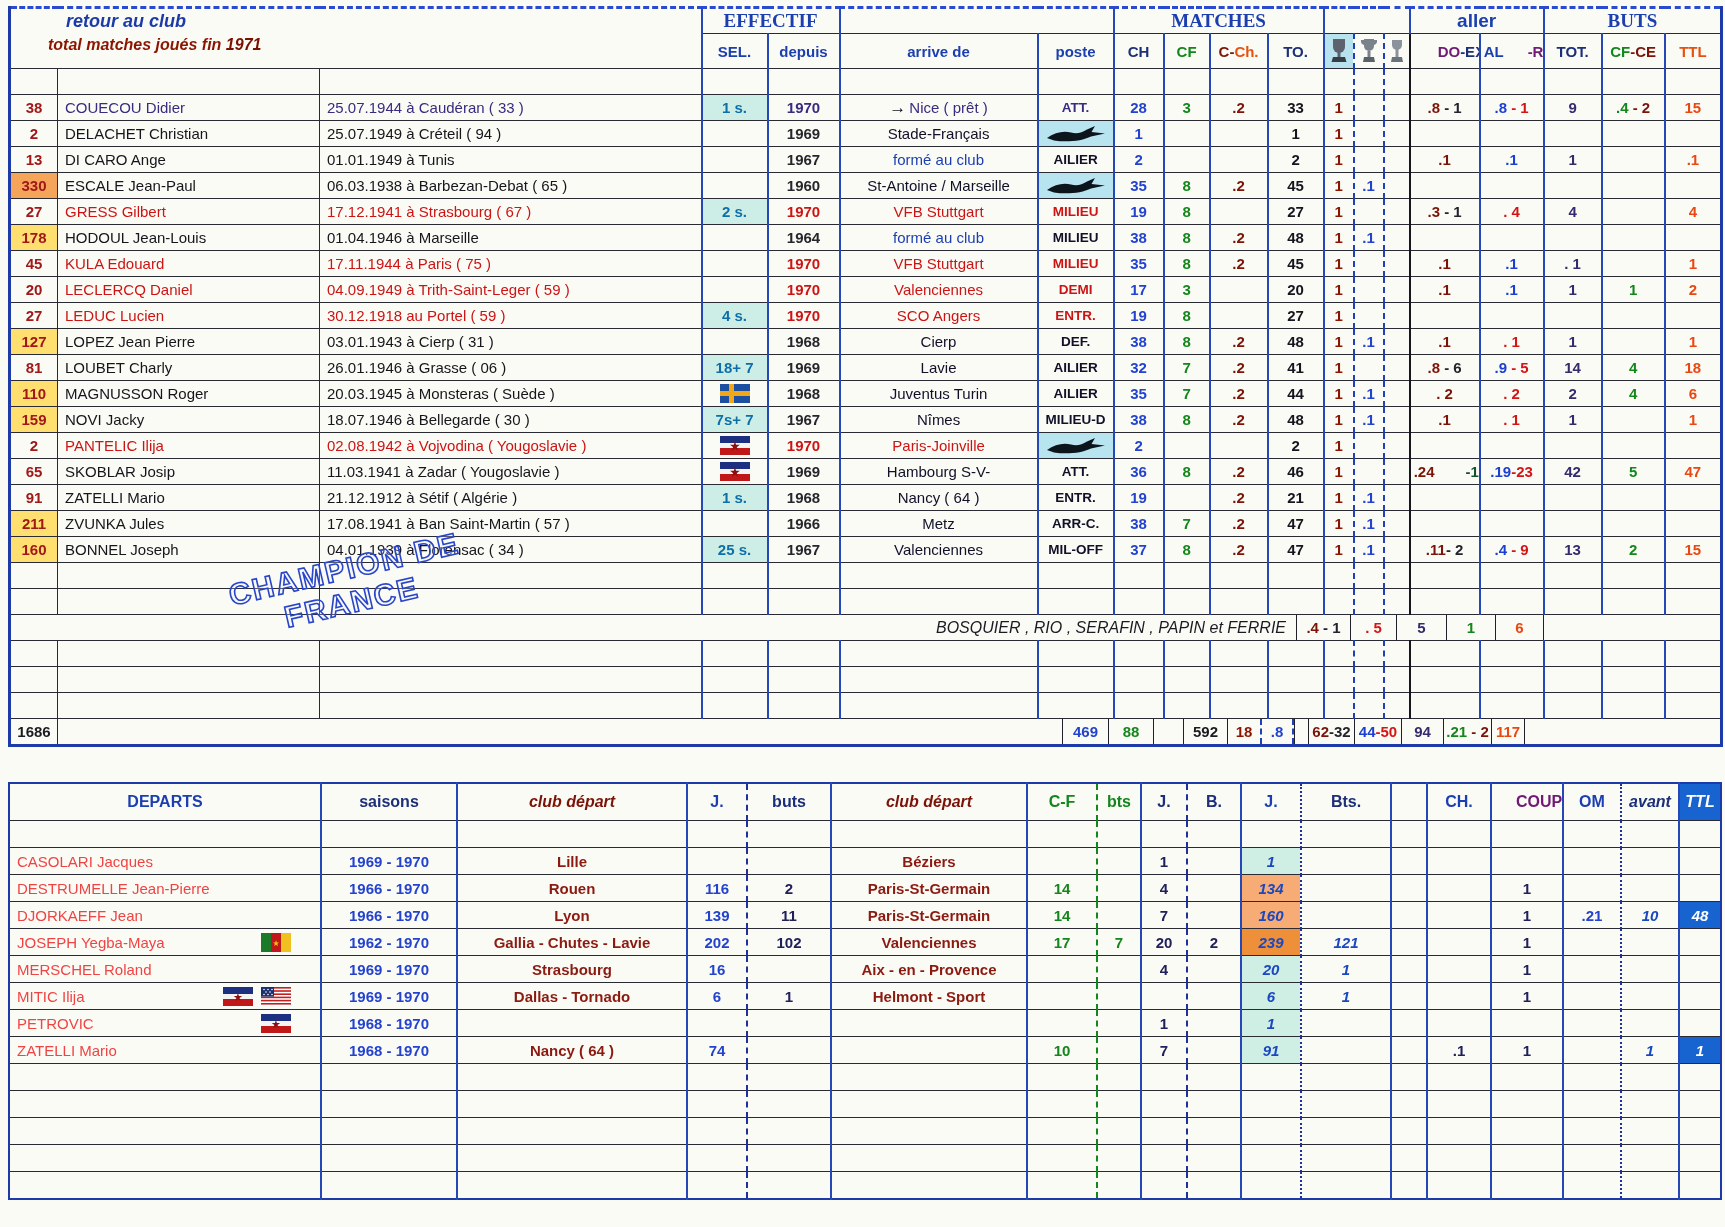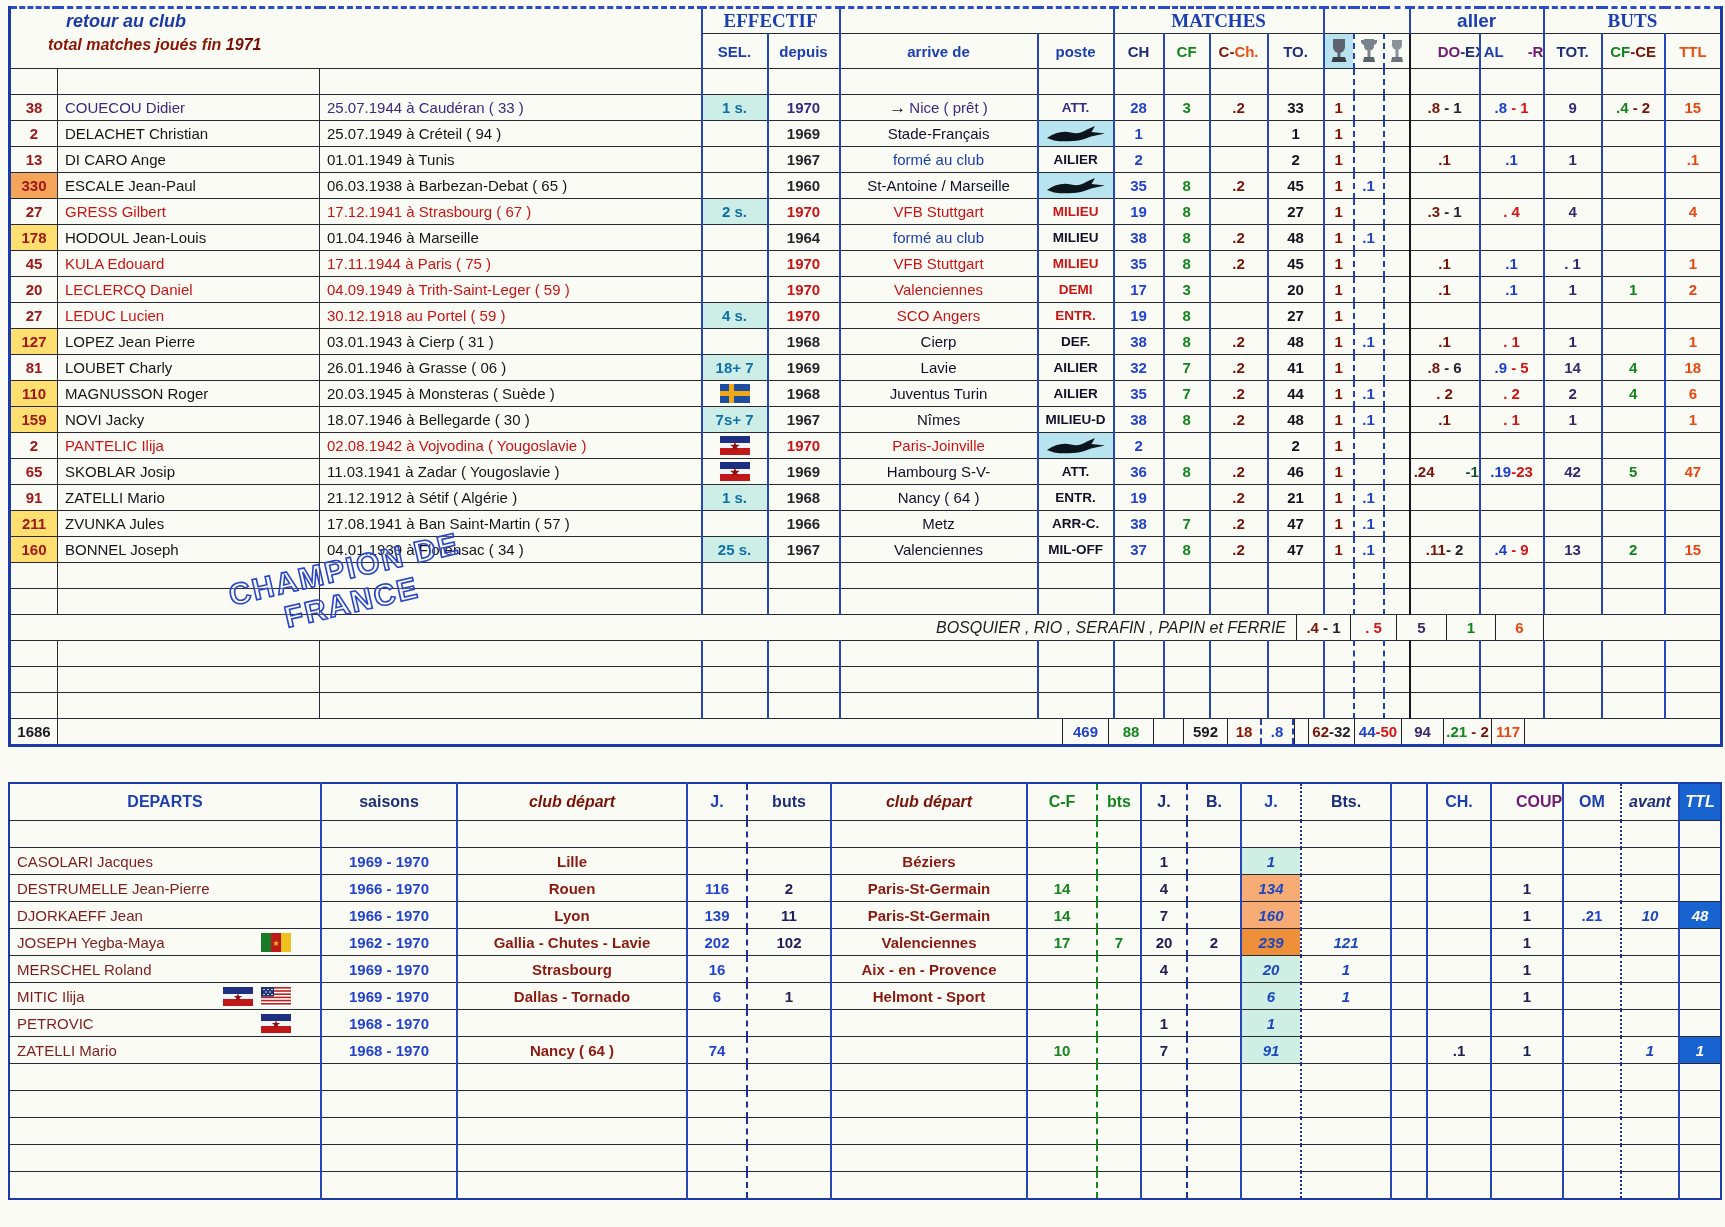--- a/index.html
+++ b/index.html
@@ -67,21 +67,21 @@
   @supports (-webkit-text-stroke: 1px blue){
     .watermark{color:rgba(235,240,255,.25);-webkit-text-stroke:1.6px #2a46c8;}
   }
   
   .bt{left:8px;top:782px;width:1712px;border:2.5px solid #1c3ba8;}
   .bt thead tr.grow2 th{height:30px;border-top:none;}
   .bt thead tr.hrow2 th{height:36px;font-weight:bold;font-size:16px;}
   .bt tbody td{height:26px;}
   .bgrp{color:#1b3fb0;font-size:17px;font-weight:bold;}
   .bgrp.green{color:#13861c;} .bgrp.navy{color:#262668;}
-  .b-name{text-align:right;padding-left:7px;color:#7f1d1d;margin-top:40px;}
+  .b-name{text-align:right;padding-left:7px;color:#ef4444;margin-top:40px;}
   .nameflex{display:flex;align-items:center;}
   .flags{margin-left:auto;margin-right:26px;display:flex;gap:8px;align-items:center;}
   .b-sais{color:#2343cf;font-weight:bold;}
   .b-ca{color:#8b1a10;font-weight:bold;}
   .b-j{color:#2343cf;font-weight:bold;}
   .b-b{color:#20205a;font-weight:bold;}
   .b-cd{color:#8b1a10;font-weight:bold;border-radius:8px;}
   .b-cf{color:#13861c;font-weight:bold;}
   .b-bts{color:#13861c;font-weight:bold;}
   .b-aj,.b-ab{color:#20205a;font-weight:bold;}

